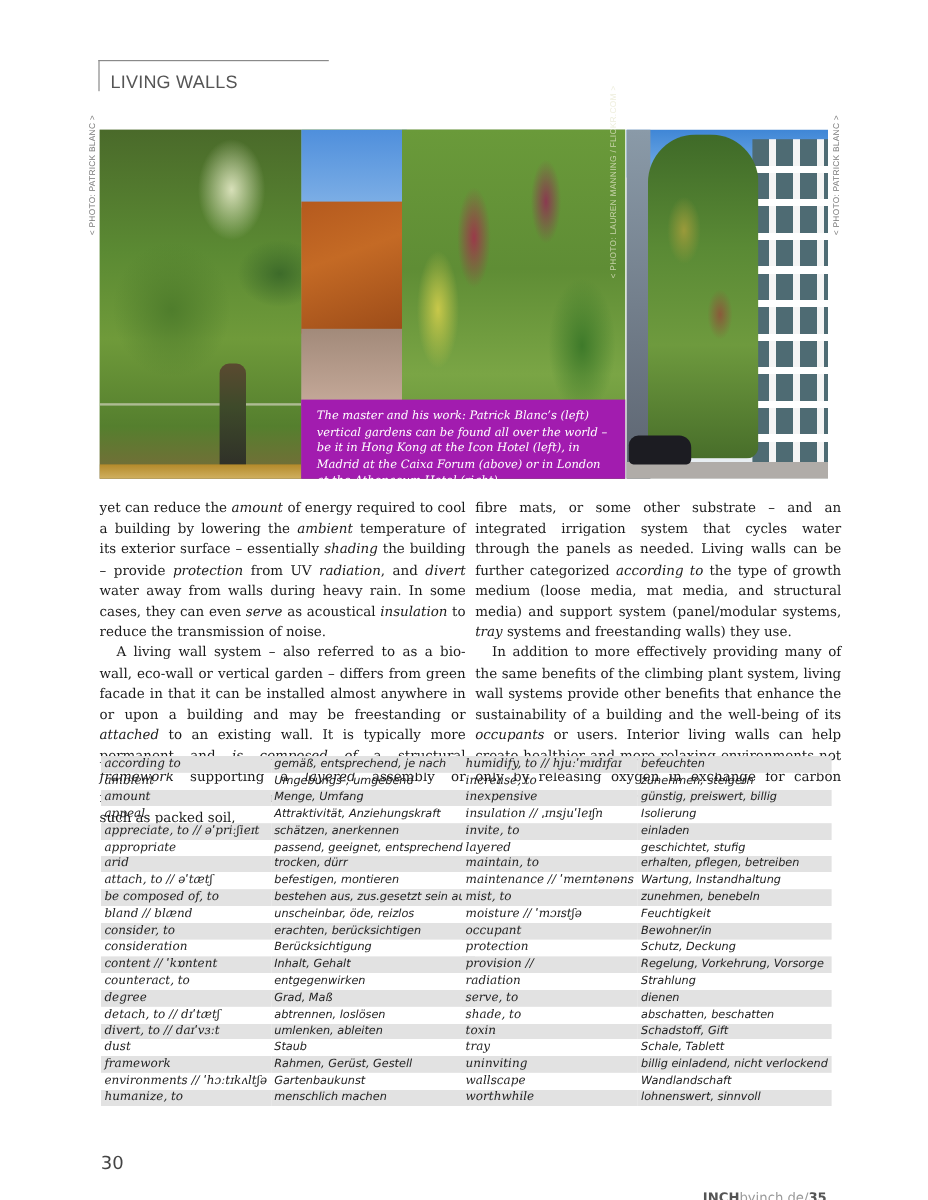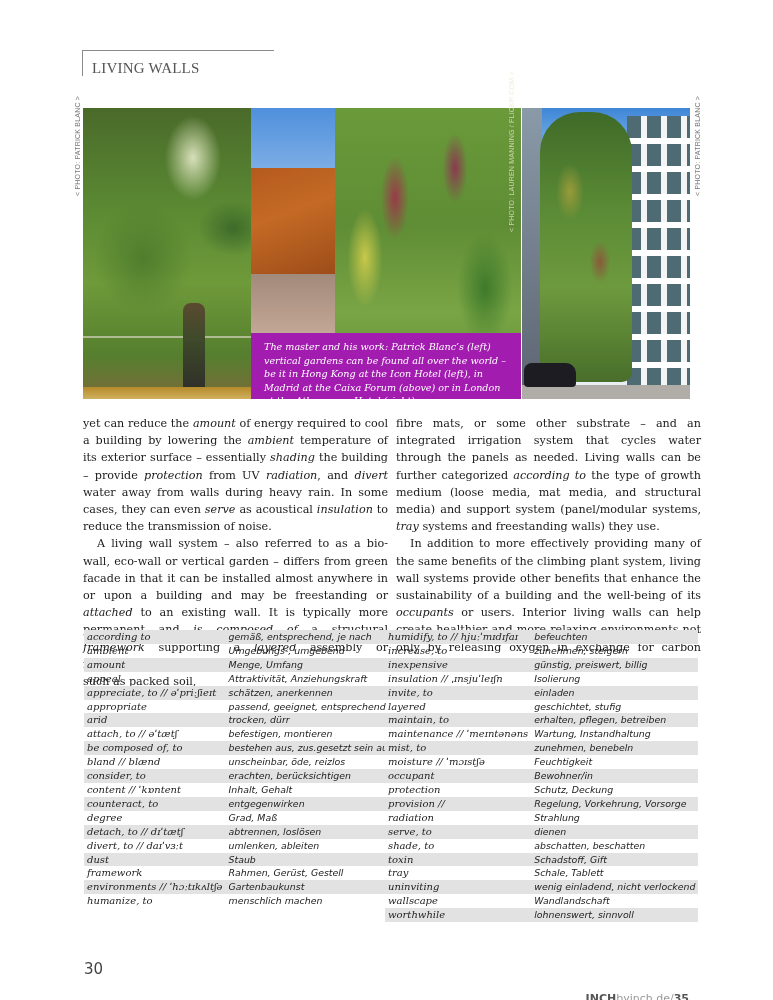--- a/index.html
+++ b/index.html
@@ -1,21 +1,21 @@
 <!DOCTYPE html>
 <html><head>
 <meta charset="utf-8">
 <style>
   html, body { margin: 0; padding: 0; background: #ffffff; }
   body { width: 773px; height: 1000px; position: relative; overflow: hidden; font-family: "DejaVu Serif", serif; color: #1a1a1a; }
 
   
   .section-rule-top { position: absolute; left: 82px; top: 50px; width: 192px; height: 1px; background: #8a8a8a; }
   .section-rule-left { position: absolute; left: 82px; top: 50px; width: 1px; height: 26px; background: #8a8a8a; }
-  .section-title { position: absolute; left: 92px; top: 60px; font-family: Liberation Serif, serif; font-size: 15px; letter-spacing: 0.2px; color: #555; }
+  .section-title { position: absolute; left: 92px; top: 60px; font-family: Liberation Sans, sans-serif; font-size: 15px; letter-spacing: 0.2px; color: #555; }
 
   
   .credit { position: absolute; font-family: "Liberation Sans", sans-serif; font-size: 7px; color: #777; white-space: nowrap; transform-origin: left top; letter-spacing: 0.2px; }
   .credit-left { left: 74px; top: 196px; transform: rotate(-90deg); }
   .credit-mid { left: 508px; top: 232px; transform: rotate(-90deg); color: #e8e8d0; opacity: 0.75; }
   .credit-right { left: 694px; top: 196px; transform: rotate(-90deg); }
 
   
   .photo { position: absolute; overflow: hidden; }
   .photo-left { left: 83px; top: 108px; width: 168px; height: 291px;
@@ -166,20 +166,24 @@
       </tr>
       <tr>
         <td class="en">bland // blænd</td>
         <td class="de">unscheinbar, öde, reizlos</td>
       </tr>
       <tr>
         <td class="en">consider, to</td>
         <td class="de">erachten, berücksichtigen</td>
       </tr>
       <tr>
+        <td class="en">consideration</td>
+        <td class="de">Berücksichtigung</td>
+      </tr>
+      <tr>
         <td class="en">content // ˈkɒntent</td>
         <td class="de">Inhalt, Gehalt</td>
       </tr>
       <tr>
         <td class="en">counteract, to</td>
         <td class="de">entgegenwirken</td>
       </tr>
       <tr>
         <td class="en">degree</td>
         <td class="de">Grad, Maß</td>
@@ -279,21 +283,21 @@
       <tr>
         <td class="en">toxin</td>
         <td class="de">Schadstoff, Gift</td>
       </tr>
       <tr>
         <td class="en">tray</td>
         <td class="de">Schale, Tablett</td>
       </tr>
       <tr>
         <td class="en">uninviting</td>
-        <td class="de">wenig einladend, nicht verlockend</td>
+        <td class="de">billig einladend, nicht verlockend</td>
       </tr>
       <tr>
         <td class="en">wallscape</td>
         <td class="de">Wandlandschaft</td>
       </tr>
       <tr>
         <td class="en">worthwhile</td>
         <td class="de">lohnenswert, sinnvoll</td>
       </tr>
     </tbody>

